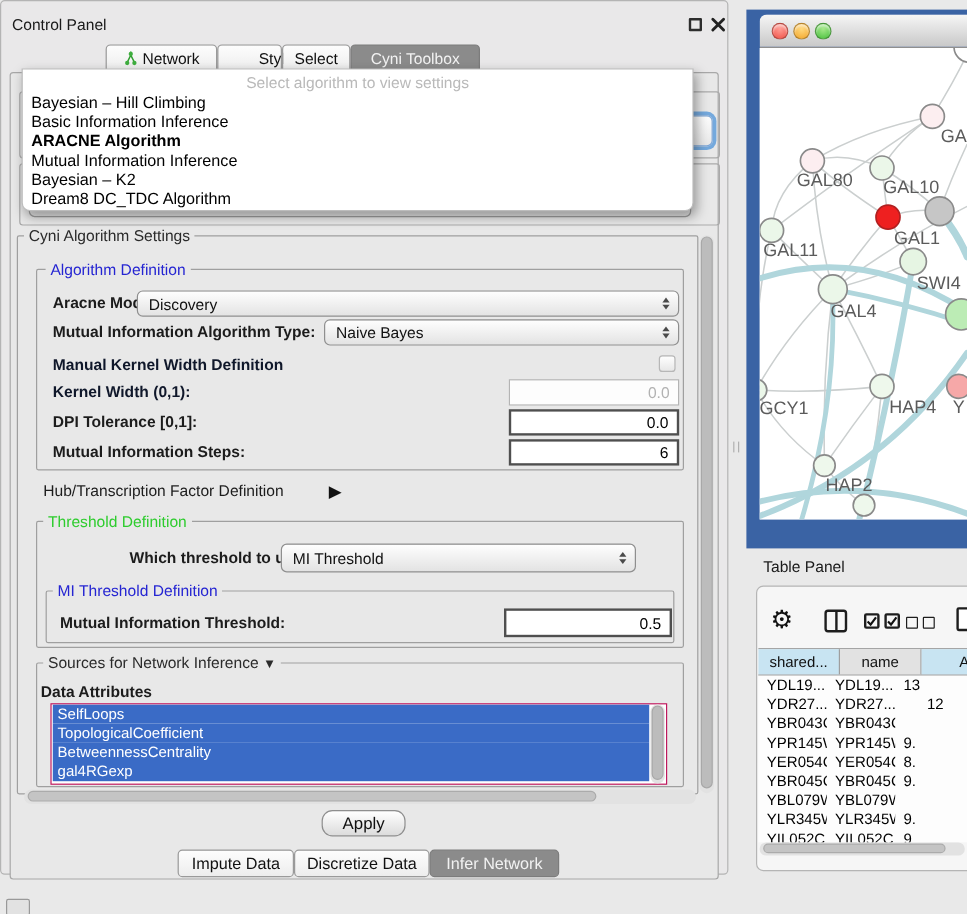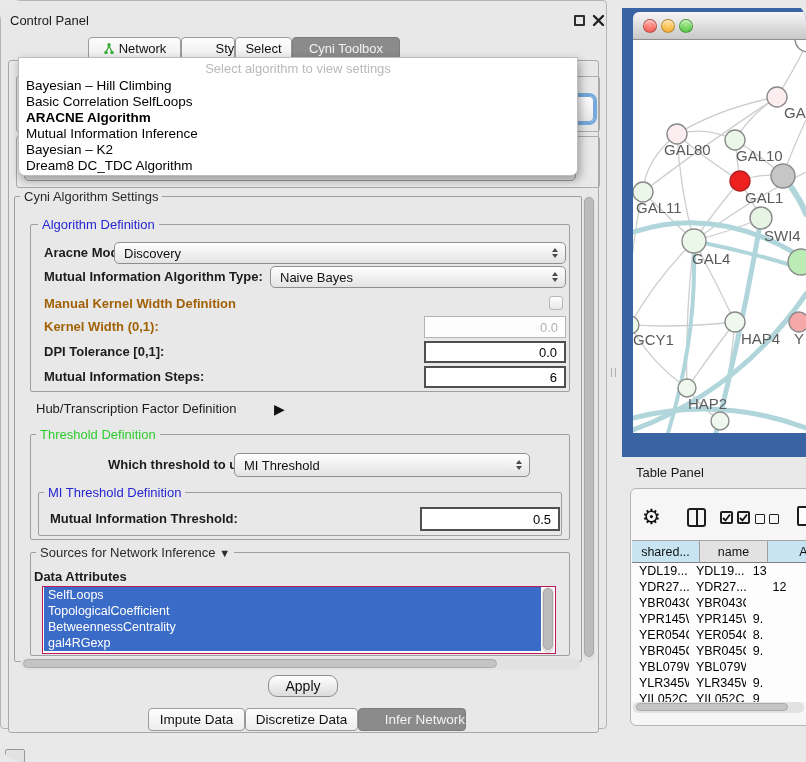--- a/index.html
+++ b/index.html
@@ -1,18 +1,18 @@
 <!DOCTYPE html>
 <html><head>
 <meta charset="utf-8">
 <style>
 * { box-sizing: border-box; margin: 0; padding: 0; }
 html,body { width:806px; height:762px; overflow:hidden; }
 body { font-family:"Liberation Sans", sans-serif; background:#e9e9e9; position:relative; }
-#root { position:absolute; left:0; top:0; width:806px; height:762px; overflow:hidden; background:#e9e9e9;border-radius:22px; }
+#root { position:absolute; left:0; top:0; width:806px; height:762px; overflow:hidden; background:#e9e9e9; }
 .abs { position:absolute; }
 
 
 .cp-win { left:0; top:8; width:607px; height:729px; background:#e9e8e9; border:1px solid #b4b4b4; border-radius:4px; }
 .cp-title { left:10px; top:13px; font-size:13px; color:#1a1a1a; }
 .float-btn { left:574px; top:15px; width:11px; height:11px; border:2px solid #2d2d2d; border-radius:1px; background:transparent; }
 .close-btn { left:592px; top:14px; width:13px; height:13px; }
 .close-btn svg { display:block; }
 
 
@@ -40,21 +40,21 @@
 .algo-item.sel { font-weight:bold; }
 
 
 .gbox { border:1px solid #9f9f9f; border-radius:2px; }
 .glabel { position:absolute; background:#e8e8e8; padding:0 4px; font-size:13px; color:#2b2b2b; white-space:nowrap; }
 .glabel.blue { color:#2525d2; }
 .glabel.green { color:#2ecc2e; }
 
 
 .lbl { font-size:13px; font-weight:bold; color:#1c1c1c; line-height:22px; white-space:nowrap; }
-.lbl.dim { color:#a16207; }
+.lbl.dim { color:#0f172a; }
 .lbl.plain { font-weight:normal; }
 .combo { border:1px solid #8f8f8f; border-radius:5px; background:linear-gradient(#fefefe,#e3e3e3);
   font-size:13px; color:#111; display:flex; align-items:center; padding-left:9px; }
 .combo .stepper { position:absolute; right:7px; top:50%; transform:translateY(-50%); display:flex; flex-direction:column; gap:2px; }
 .tri-up { width:0; height:0; border-left:3.5px solid transparent; border-right:3.5px solid transparent; border-bottom:4.5px solid #4a4a4a; }
 .tri-dn { width:0; height:0; border-left:3.5px solid transparent; border-right:3.5px solid transparent; border-top:4.5px solid #4a4a4a; }
 .tfield { border:2px solid #4f4f4f; background:#fff; font-size:13px; color:#000;
   display:flex; align-items:center; justify-content:flex-end; padding:0 7px; }
 .tfield.dis { border:1px solid #b4b4b4; color:#b2b2b2; background:#fdfdfd; }
 .cbox { width:14px; height:14px; border:1px solid #b7b7b7; border-radius:3px; background:linear-gradient(#fefefe,#e7e7e7); }
@@ -68,21 +68,21 @@
 
 .attr-listbox { background:#ffffff; border:1px solid #be185d; overflow:hidden; }
 .attr-item { height:16px; line-height:16px; font-size:12.5px; color:#fff; background:#3a6bc6; padding-left:4px; margin:0 14px 0 1px; white-space:nowrap; }
 
 
 .apply-btn { border:1px solid #8e8e8e; border-radius:9px; background:linear-gradient(#ffffff,#dcdcdc);
   font-size:14px; color:#111; display:flex; align-items:center; justify-content:center; }
 .btab { top:708px; height:23px; border:1px solid #9a9a9a; border-radius:4px;
   background:linear-gradient(#fdfdfd,#ededed); font-size:13.5px; color:#111;
   display:flex; align-items:center; justify-content:center; }
-.btab.sel { background:#8b8b8b; color:#f2f2f2; border-color:#7c7c7c;justify-content:flex-end; }
+.btab.sel { background:#8b8b8b; color:#f2f2f2; border-color:#7c7c7c; }
 
 .mini-btn { left:5px; top:749px; width:20px; height:14px; border:1px solid #999; background:#e2e2e2; border-radius:2px; }
 
 
 .desk { left:622px; top:8px; width:184px; height:449px; background:#3a63a4; }
 .net-titlebar { left:633px; top:12px; width:173px; height:28px; border-radius:6px 0 0 0;
   background:linear-gradient(#f6f6f6,#c8c8c8); border-bottom:1px solid #8f8f8f; }
 .light { top:7px; width:14px; height:14px; border-radius:50%; border:1px solid rgba(0,0,0,0.25);
   box-shadow:inset 0 2px 2px rgba(255,255,255,0.6); }
 .net-canvas { left:633px; top:40px; width:173px; height:393px; background:#ffffff; overflow:hidden; }
@@ -145,21 +145,21 @@
 
   <div class="abs ghost-box" style="left:16px;top:76px;width:584px;height:56px;"></div>
   <div class="abs ghost-box" style="left:16px;top:136px;width:584px;height:52px;"></div>
   <div class="abs ghost-focus"></div>
   <div class="abs ghost-combo">gal-filtered.sif default node</div>
 
   <div class="abs popup">
     <div class="popup-ph">Select algorithm to view settings</div>
     <div id="algo-list">
         <div class="algo-item">Bayesian – Hill Climbing</div>
-        <div class="algo-item">Basic Correlation SelfLoops</div>
+        <div class="algo-item">Basic Information Inference</div>
         <div class="algo-item sel">ARACNE Algorithm</div>
         <div class="algo-item">Mutual Information Inference</div>
         <div class="algo-item">Bayesian – K2</div>
         <div class="algo-item">Dream8 DC_TDC Algorithm</div>
       </div>
   </div>
 
   <div class="abs gbox" style="left:14px;top:196px;width:568px;height:466px;"></div>
   <div class="abs glabel" style="left:20px;top:189px;">Cyni Algorithm Settings</div>
   <div class="abs vscroll" style="left:583px;top:196px;width:12px;height:465px;">

